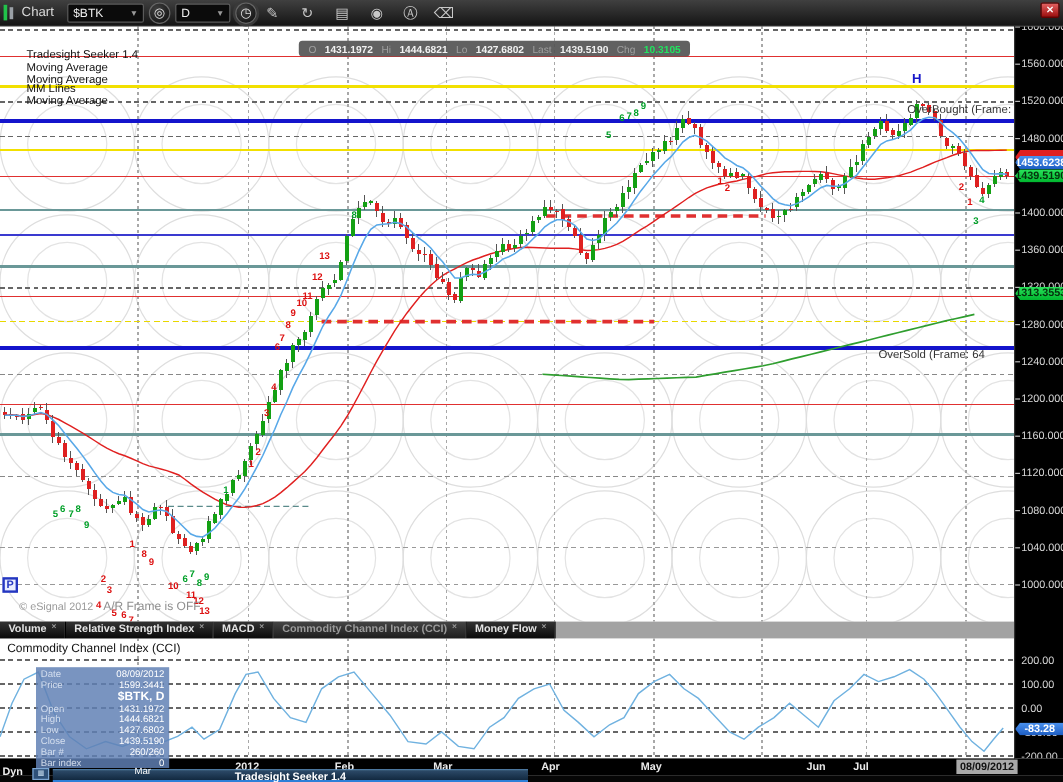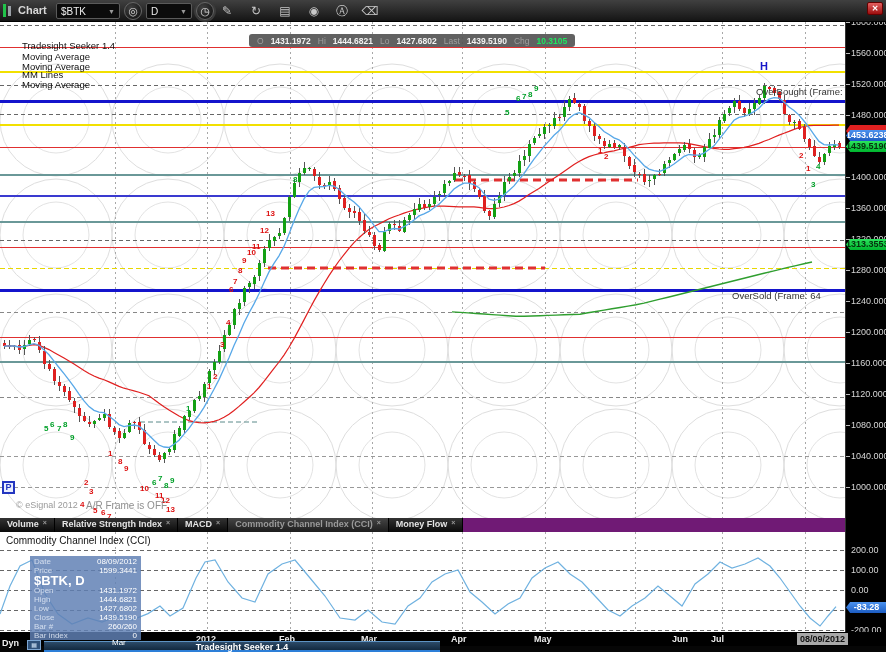--- a/index.html
+++ b/index.html
@@ -5,21 +5,21 @@
 *{margin:0;padding:0;box-sizing:border-box}
 html,body{background:#222}
 #screen{position:relative;width:886px;height:652px;background:#fff;overflow:hidden;
   font-family:"Liberation Sans",sans-serif}
 
 .toolbar{position:absolute;left:0;top:0;width:886px;height:22px;
   background:linear-gradient(#404040,#151515);z-index:40;border-bottom:1px solid #000}
 .linkbars{position:absolute;left:3px;top:4px;width:9px;height:13px}
 .linkbars i{position:absolute;top:0;width:3px;height:13px;background:#21c24a}
 .linkbars i:nth-child(2){left:5px;background:#9aa0a6;height:10px;top:2px}
-.wtitle{position:absolute;left:18px;top:4px;color:#d8d8d8;font-size:11px;font-weight:bold}
+.wtitle{position:absolute;left:18px;top:4px;color:#d8d8d8;font-size:11px;font-weight:normal}
 .badge{position:absolute;left:58px;top:5px;width:16px;height:10px;background:#4a4a4a;
   border:1px solid #6a6a6a;border-radius:2px;color:#bbb;font-size:5px;line-height:8px;text-align:center}
 .field{position:absolute;top:3px;height:16px;background:#0b0b0b;border:1px solid #5a5a5a;
   border-radius:2px;color:#eee;font-size:10px;display:flex;align-items:center;
   justify-content:space-between;padding:0 4px}
 .caret{color:#999;font-size:7px;margin-left:6px}
 .roundbtn{position:absolute;top:2px;width:18px;height:18px;border-radius:50%;
   background:radial-gradient(circle at 35% 30%,#3f3f3f,#0d0d0d);border:1px solid #666;
   color:#ddd;font-size:11px;line-height:15px;text-align:center;padding:0;cursor:pointer}
 .roundbtn.pressed{box-shadow:0 0 0 2px #3a3a3a}
@@ -37,21 +37,21 @@
   border-radius:3px;display:flex;align-items:center;padding:0 8px;gap:7px;font-size:8.5px;z-index:12;white-space:nowrap}
 .quote .lbl{color:#9f9f9f}.quote .val{color:#f2f2f2;font-weight:bold}.quote .chg{color:#21e35f;font-weight:bold}
 .overbought{position:absolute;left:756px;top:86px;font-size:9.5px;color:#333;z-index:10;white-space:nowrap}
 .oversold{position:absolute;left:732px;top:290px;font-size:9.5px;color:#333;z-index:10;white-space:nowrap}
 .copyright{position:absolute;left:16px;top:500px;font-size:9px;color:#9a9a9a;z-index:10}
 .framenote{position:absolute;left:86px;top:500px;font-size:10px;color:#8f8f8f;z-index:9}
 .pmarker{position:absolute;left:2px;top:481px;width:13px;height:13px;background:#e9eeff;
   border:2px solid #2436c0;color:#2436c0;font-size:9px;font-weight:bold;text-align:center;line-height:9px;z-index:10}
 .hmarker{position:absolute;left:760px;top:60px;color:#1717c9;font-weight:bold;font-size:11px;z-index:10}
 
-.tabbar{position:absolute;left:0;top:518px;width:845px;height:14px;background:#701a75;display:flex;z-index:20}
+.tabbar{position:absolute;left:0;top:518px;width:845px;height:14px;background:#a3a3a3;display:flex;z-index:20}
 .tab{display:flex;align-items:flex-start;gap:4px;padding:1px 7px 0;height:14px;
   background:linear-gradient(#333,#0a0a0a);border-right:1px solid #000;color:#e4e4e4;
   font-size:9px;font-weight:bold;cursor:pointer;white-space:nowrap}
 .tab .x{color:#999;font-size:7px}
 .tab.active{background:linear-gradient(#454545,#1d1d1d);color:#9a9a9a}
 .cci-title{position:absolute;left:6px;top:535px;font-size:10px;color:#111;z-index:10}
 
 .axis{position:absolute;left:845px;top:22px;width:41px;height:610px;background:#000;z-index:15;border-left:1px solid #333}
 .axis .tick{position:absolute;left:5px;color:#d6d6d6;font-size:9px;white-space:nowrap}
 .axis .tkm{position:absolute;left:0;width:4px;height:1px;background:#bbb}
@@ -73,21 +73,21 @@
   border:1px solid #7da6d2;color:#cfe3f5;font-size:6px;line-height:8px;text-align:center;z-index:31}
 .seekertab{position:absolute;left:44px;top:641px;width:396px;height:11px;
   background:linear-gradient(#2c4a68,#122940);border-top:1px solid #5e93c4;border-bottom:2px solid #2d7fd8;
   color:#fff;font-size:9px;font-weight:bold;text-align:center;line-height:11px;z-index:31;cursor:pointer}
 .dec{position:absolute;left:112px;top:638px;color:#fff;font-size:8px;z-index:32}
 
 .tooltip{position:absolute;left:30px;top:556px;width:111px;height:84px;
   background:rgba(95,128,180,.84);z-index:50;padding:1px 4px;color:#fff}
 .trow{display:flex;justify-content:space-between;font-size:8px;line-height:9px;height:9px;white-space:nowrap}
 .trow .tl{color:#e2eaf6;opacity:.85}
-.ttitle{text-align:left;font-size:13px;font-weight:bold;line-height:11px;height:11px}
+.ttitle{text-align:right;font-size:10px;font-weight:bold;line-height:11px;height:11px}
 </style>
 </head>
 <body>
 
 <div id="screen">
 
   <div class="toolbar">
     <span class="linkbars">
         <i></i>
         <i></i>

